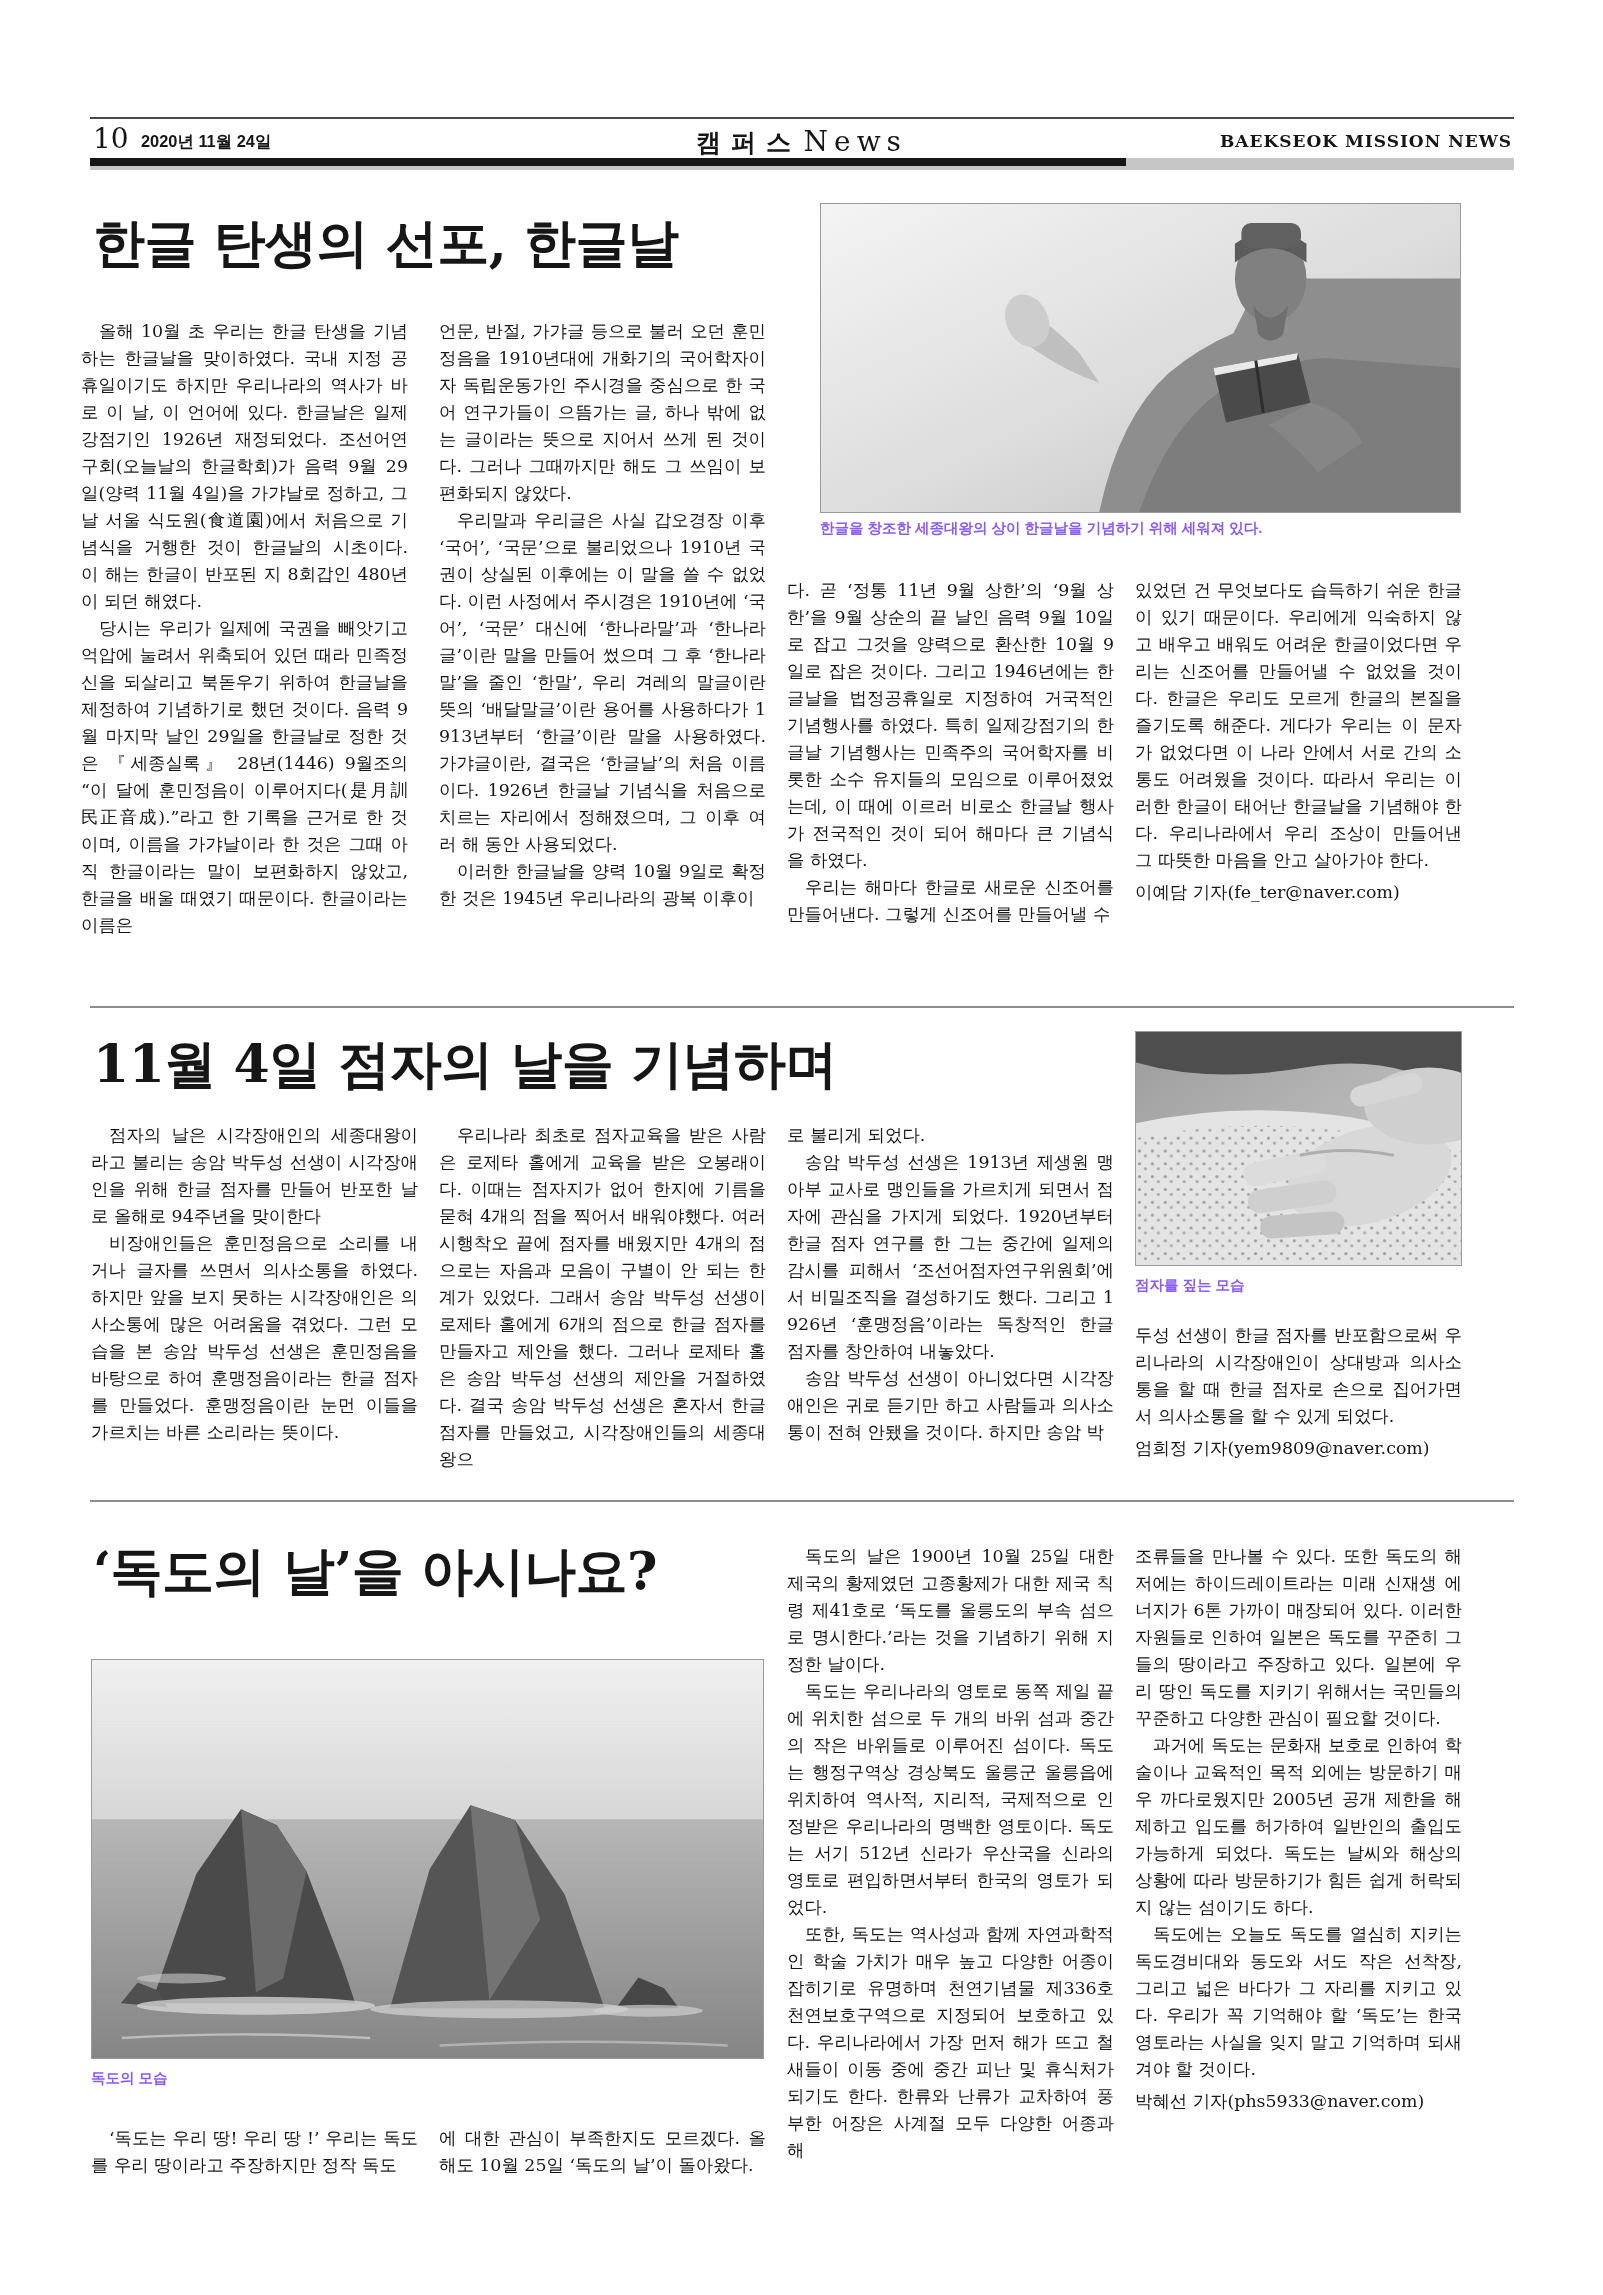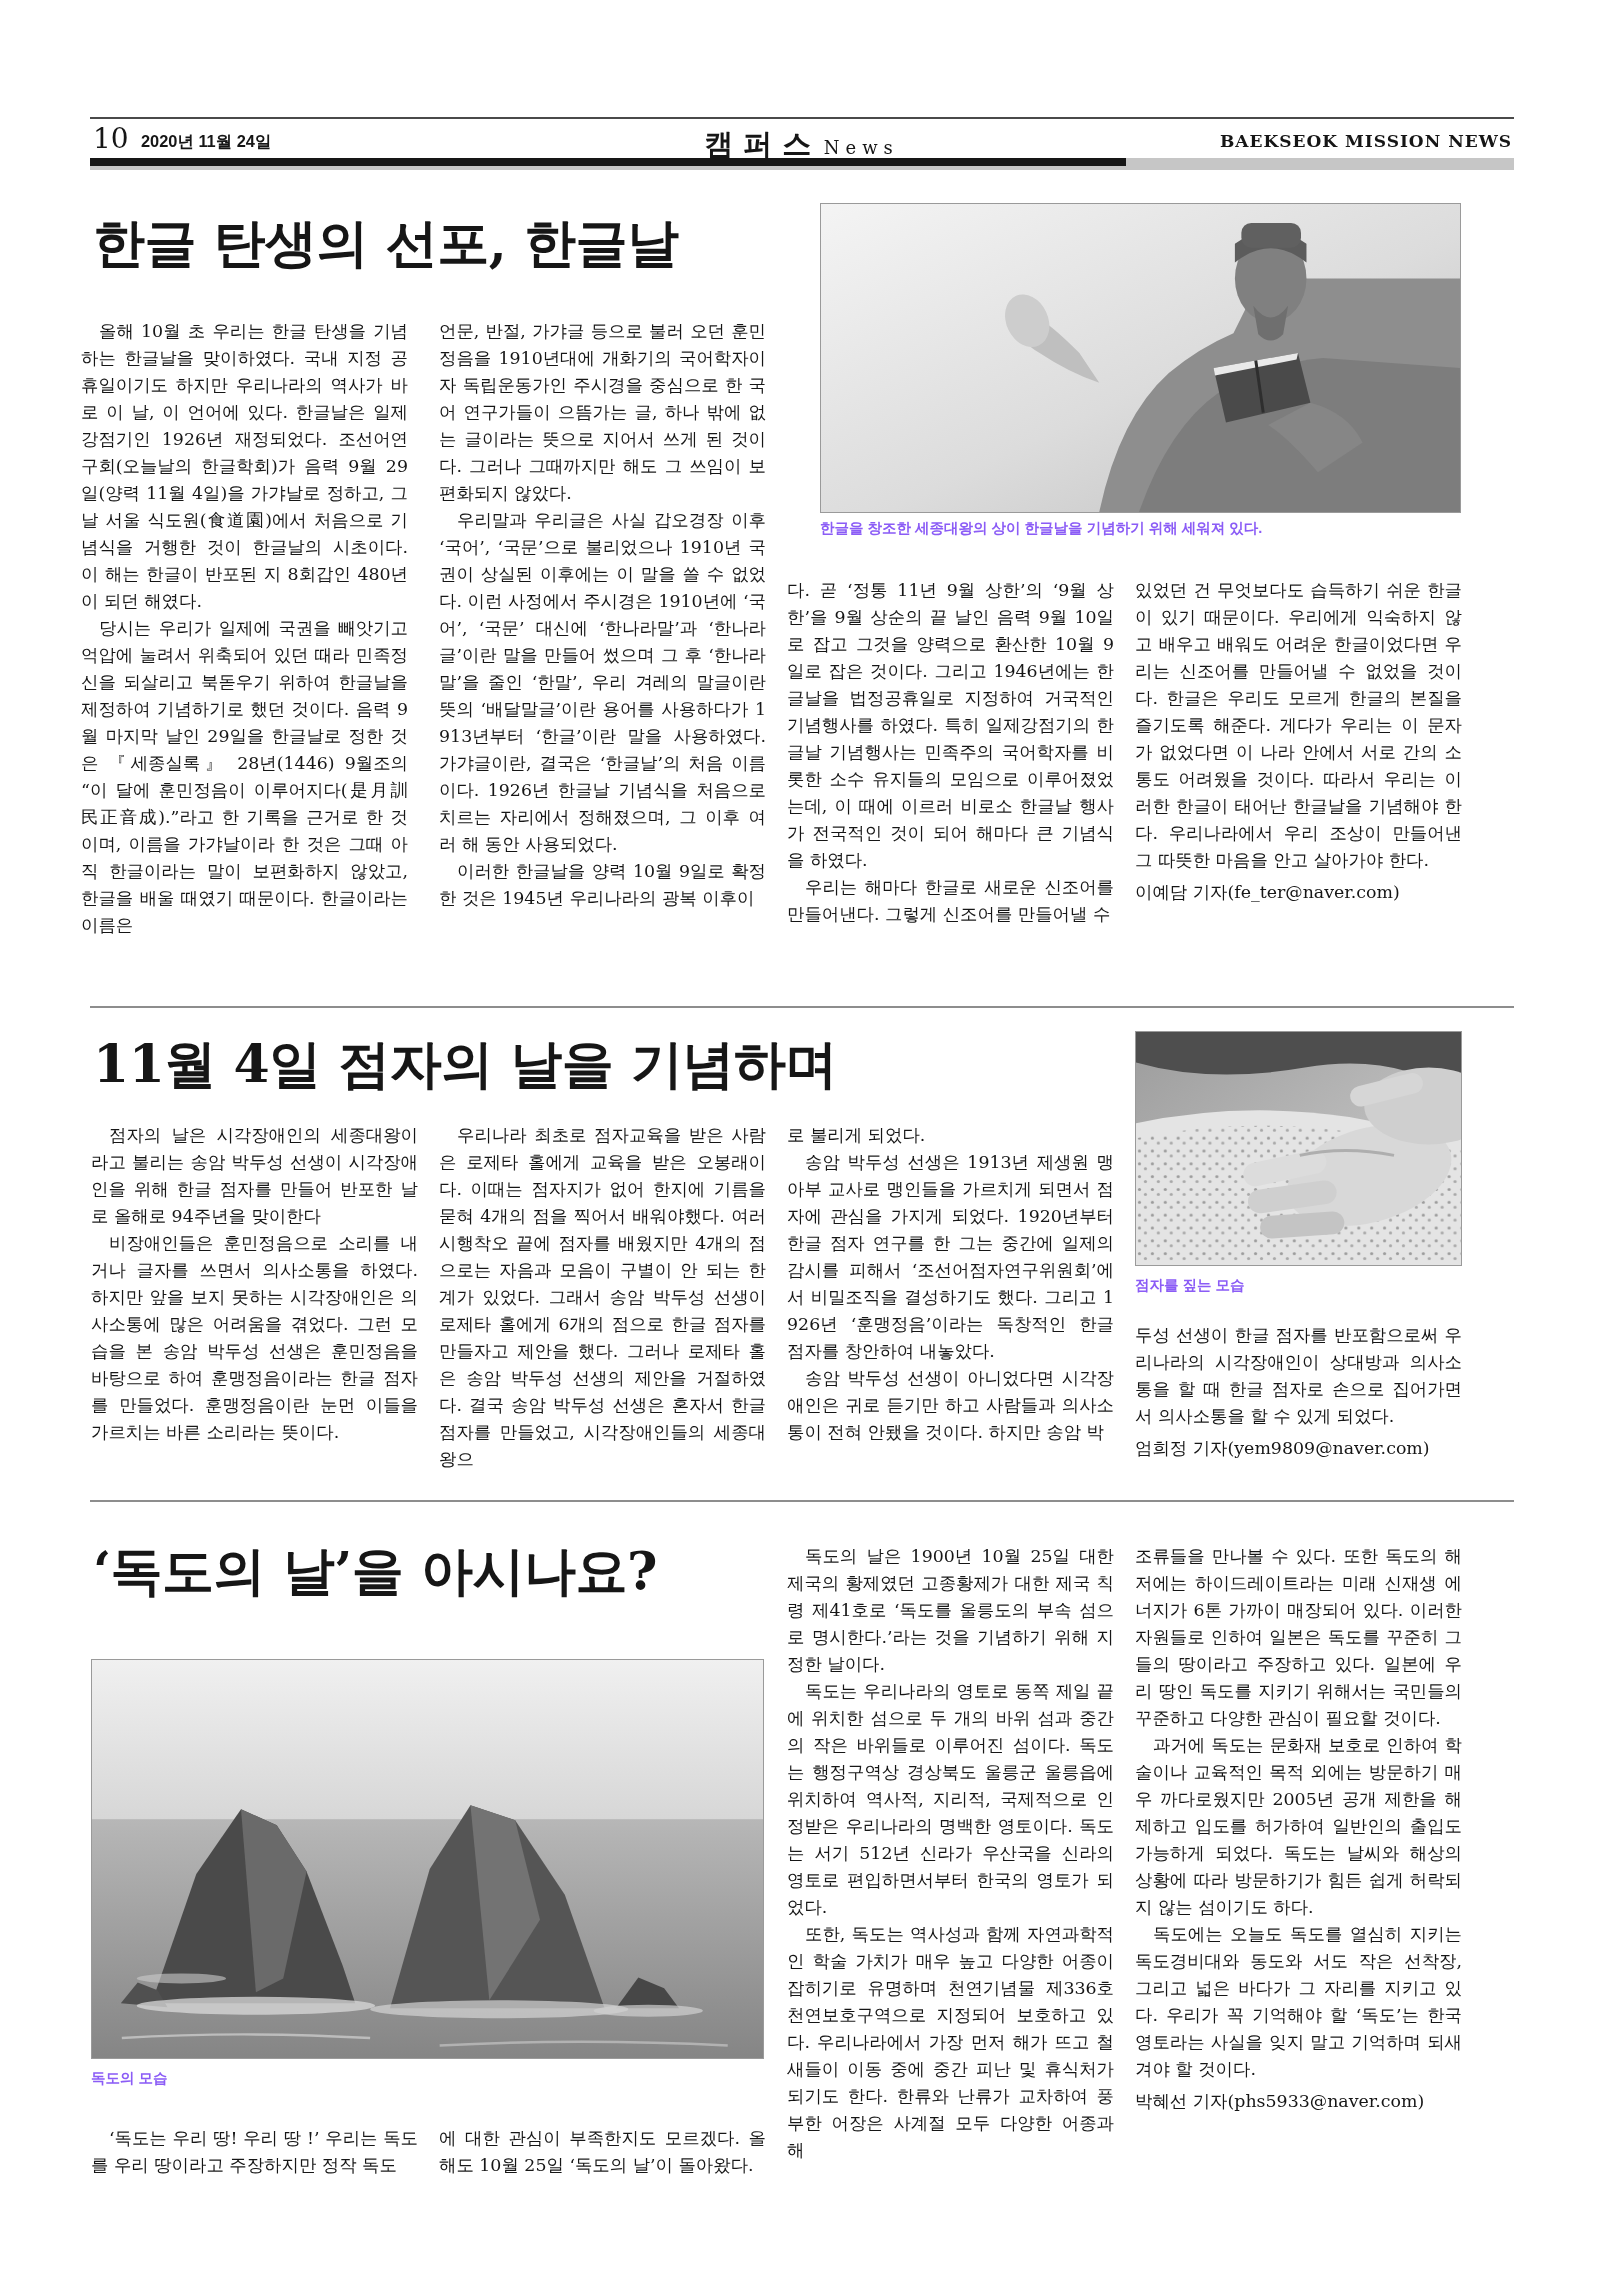--- a/index.html
+++ b/index.html
@@ -9,22 +9,22 @@
     overflow:hidden;
   }
   
   .rule-thin{position:absolute;background:#4a4a4a;height:1.5px;}
   .rule-sep{position:absolute;background:#8d8d8d;height:1.5px;}
   .bar-light{position:absolute;background:#c6c6c6;}
   .bar-dark{position:absolute;background:#161616;}
   .page-number{position:absolute;font-size:28px;font-weight:normal;}
   .issue-date{position:absolute;font-size:16.4px;font-weight:bold;font-family:"Liberation Sans",sans-serif;}
   .section-wrap{position:absolute;left:0;width:1603px;text-align:center;}
-  .section-kr{font-family:"Liberation Sans",sans-serif;font-weight:bold;font-size:29px;letter-spacing:10px;}
-  .section-en{font-family:"DejaVu Serif",serif;font-size:18px;letter-spacing:6px;}
+  .section-kr{font-family:"Liberation Sans",sans-serif;font-weight:bold;font-size:25px;letter-spacing:10px;}
+  .section-en{font-family:"DejaVu Serif",serif;font-size:28px;letter-spacing:6px;}
   .masthead{position:absolute;font-size:17px;font-weight:bold;letter-spacing:1px;font-family:"DejaVu Serif",serif;}
   
   .headline{position:absolute;margin:0;font-size:52px;font-weight:bold;white-space:nowrap;letter-spacing:-0.5px;}
   .colmn{position:absolute;width:327px;font-size:17.4px;line-height:27px;text-align:justify;word-break:break-all;}
   .colmn p{margin:0;text-indent:18px;}
   .colmn p.cont{text-indent:0;}
   .byline{text-align:left;text-indent:0 !important;margin-top:5px !important;}
   figure.photo{position:absolute;margin:0;border:1px solid #9a9a9a;box-sizing:border-box;}
   figure.photo svg{display:block;width:100%;height:100%;}
   .caption{position:absolute;font-family:"Liberation Sans",sans-serif;font-weight:bold;font-size:14.5px;color:#8b5cf6;}

